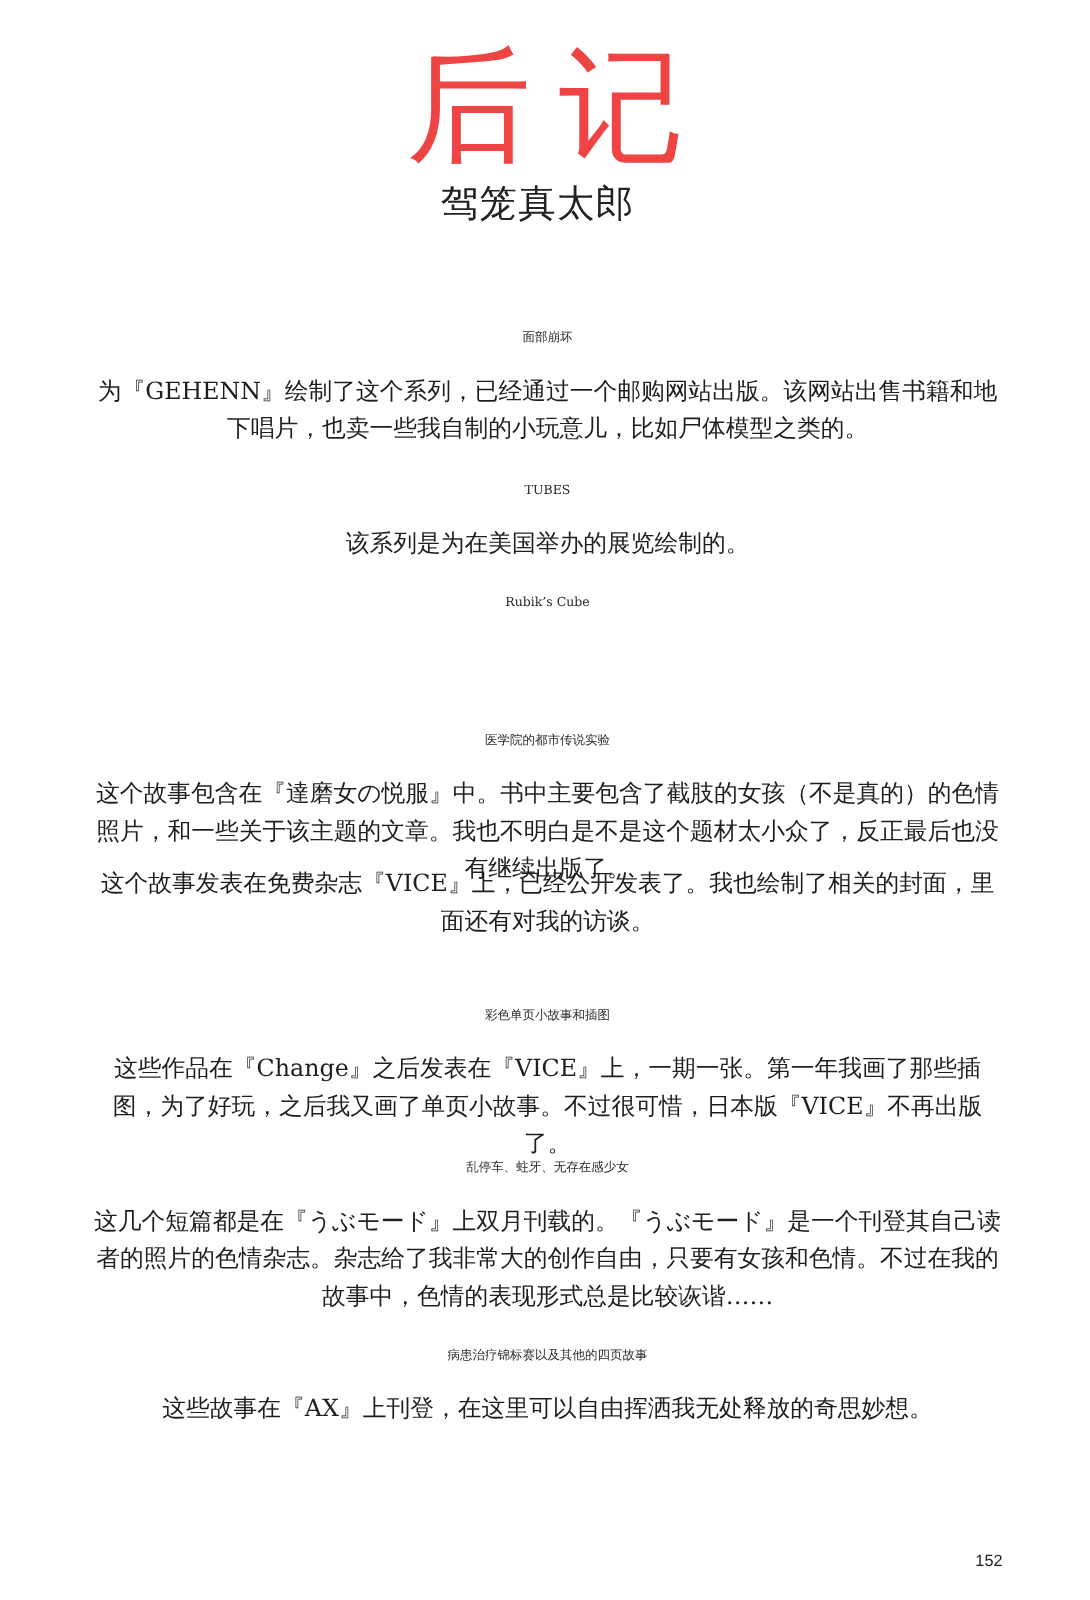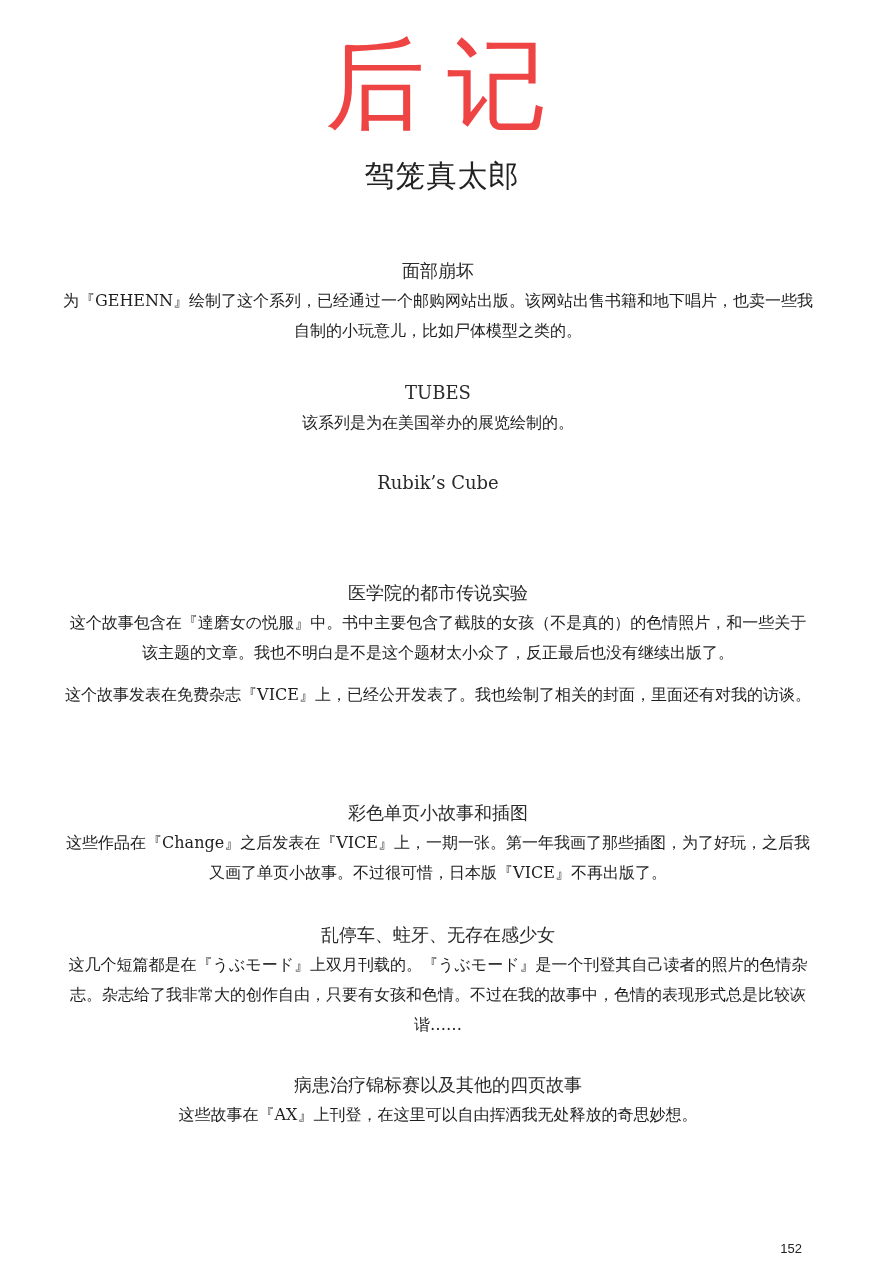--- a/index.html
+++ b/index.html
@@ -32,40 +32,40 @@
     }
     .author {
       position: absolute;
       left: 0;
       width: 860px;
       top: 144px;
       text-align: center;
       font-size: 30px;
       line-height: 40px;
       color: #222222;
-      margin: 12px;
+      margin: 0;
       letter-spacing: 1px;
     }
     .section {
       position: absolute;
       left: 62px;
       width: 752px;
       text-align: center;
     }
     .sec-title {
-      font-size: 18px;
+      font-size: 10px;
       line-height: 30px;
       color: #2a2a2a;
       margin: 0;
     }
     .sec-body {
-      font-size: 16px;
+      font-size: 19px;
       line-height: 30px;
       color: #1e1e1e;
-      margin: 0;
+      margin: 12px;
     }
     .page-number {
       position: absolute;
       right: 70px;
       top: 1220px;
       font-family: "Liberation Sans", "DejaVu Sans", sans-serif;
       font-size: 13px;
       color: #222;
       margin-top: 21px;
     }

